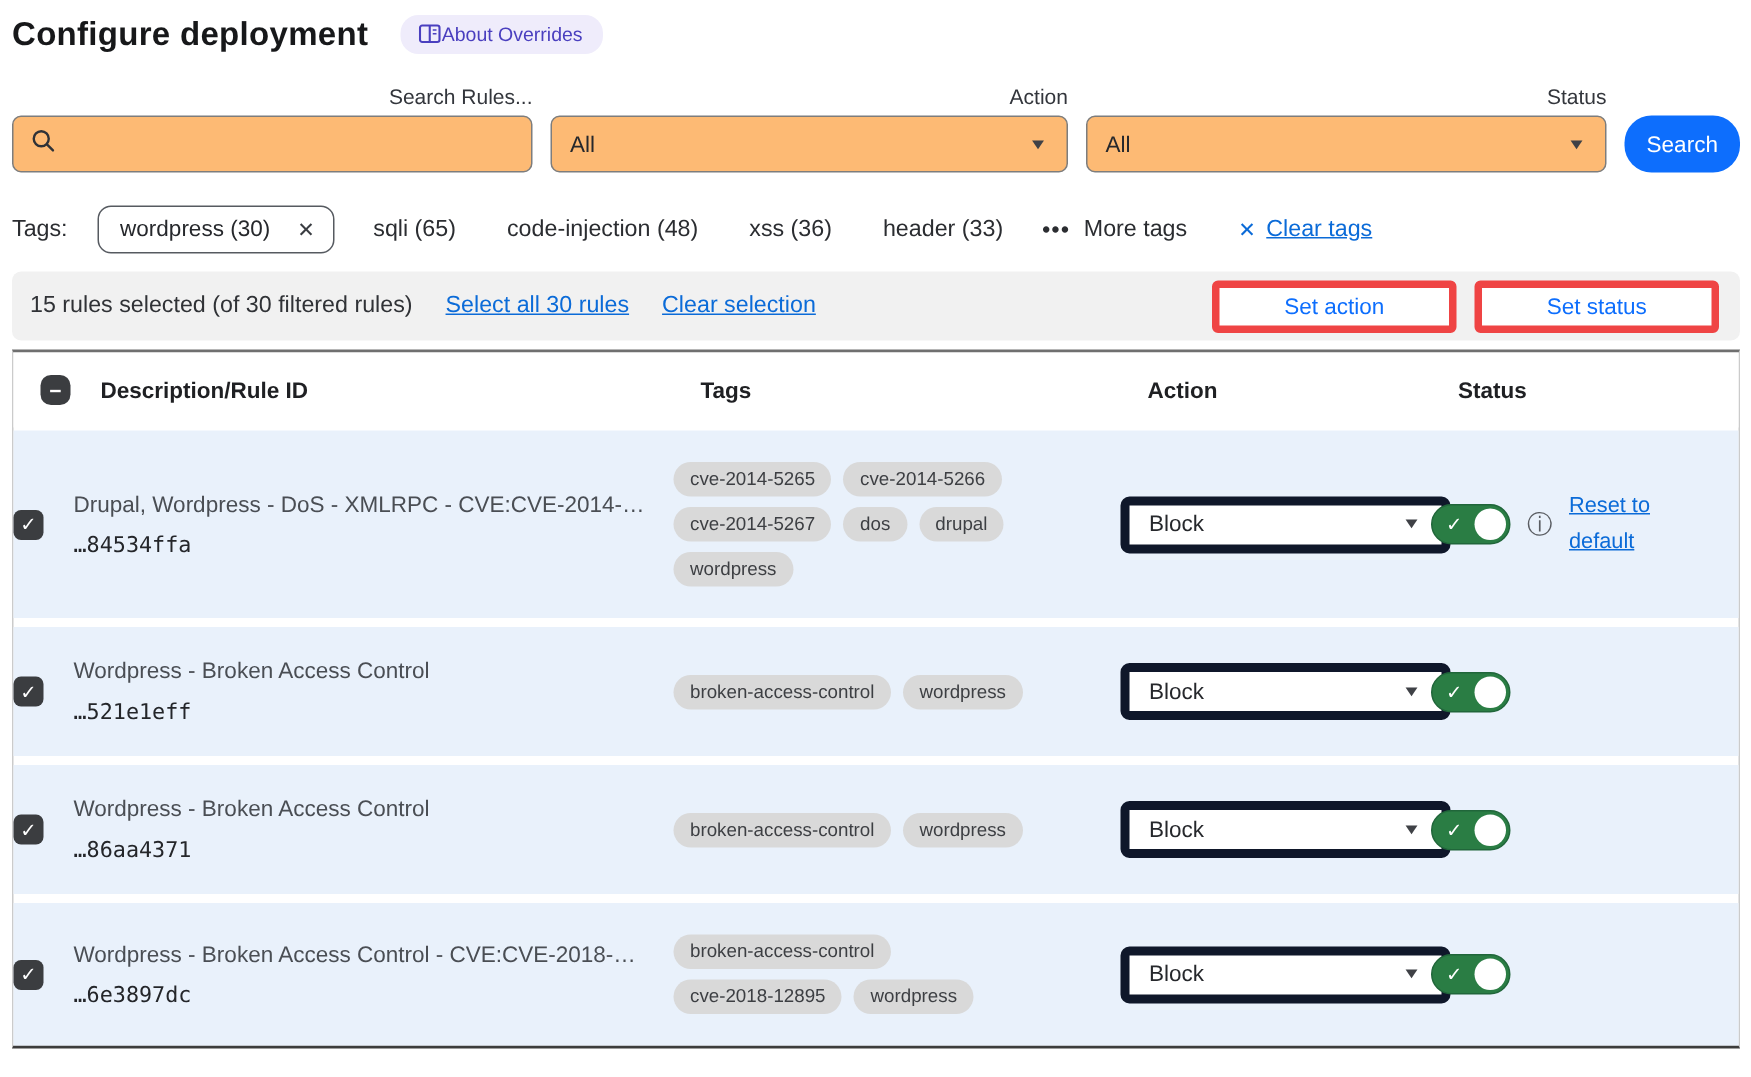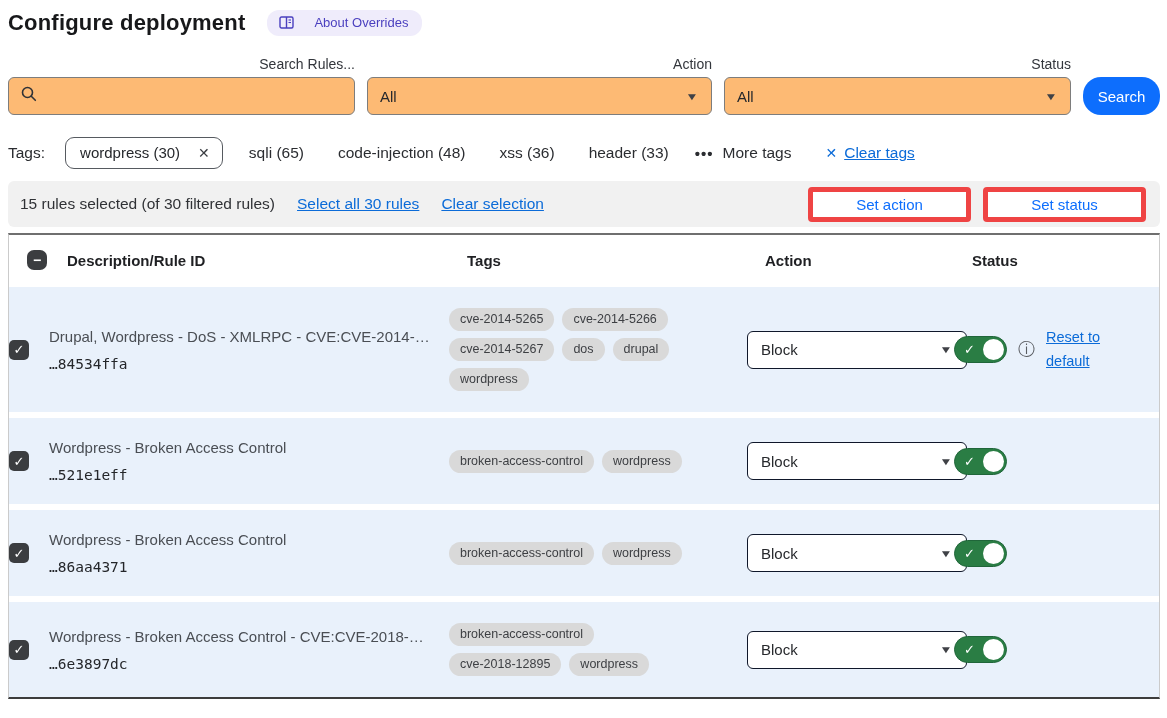--- a/index.html
+++ b/index.html
@@ -3,21 +3,21 @@
 <meta charset="utf-8">
 <style>
   * { margin:0; padding:0; box-sizing:border-box; }
   html,body { background:#fff; }
   body { font-family:"Liberation Sans", sans-serif; color:#222; }
   .page { width:1167px; height:718px; overflow:hidden; padding:10px 7px 0 8px; position:relative; background:#fff; }
 
   
   .page-header { display:flex; align-items:flex-start; gap:22px; }
   .page-title { font-size:22px; font-weight:700; color:#17181a; letter-spacing:.2px; }
-  .about-badge { display:inline-flex; align-items:center; gap:20px; background:#efecfb; color:#4a3fbf;
+  .about-badge { display:inline-flex; align-items:center; gap:0; background:#efecfb; color:#4a3fbf;
     font-size:13px; padding:5px 14px 6px 12px; border-radius:12px; cursor:pointer; }
   .about-badge svg { display:block; }
 
   
   .filters { display:flex; align-items:flex-end; margin-top:20px; gap:12px; }
   .field { display:flex; flex-direction:column; gap:5px;align-items:flex-end; }
   .field-label { font-size:14px; color:#33363c; }
   .input-box, .select-box { height:38px; border:1px solid #7d7d7d; border-radius:6px; background:#fdba74;
     display:flex; align-items:center; padding:0 12px; }
   .input-box { width:347px; gap:8px; }
@@ -63,21 +63,21 @@
   .checkbox { width:20px; height:20px; border-radius:5px; background:#3b3d40; color:#fff; display:inline-flex;
     align-items:center; justify-content:center; font-size:13px; cursor:pointer; line-height:1; }
   .checkbox.indeterminate { border-radius:7px; font-weight:700; font-size:14px; }
   .row { background:#e9f1fb; margin-top:3px; margin-bottom:6px; padding:21px 0; }
   .row:first-child { margin-top:2px; }
   .row:last-child { margin-bottom:0; }
   .desc-line { font-size:15px; color:#4a4e54; }
   .rule-id { font-family:"DejaVu Sans Mono", monospace; font-size:14.5px; color:#24262a; margin-top:11px; }
   .tag-cell { display:flex; flex-wrap:wrap; gap:7px 8px; max-width:260px; }
   .tag-pill { background:#d9d9d9; border-radius:12px; padding:4px 11px 5px; font-size:12.5px; color:#3d3f43; white-space:nowrap; }
-  .action-select { width:220px; height:38px; border:1px solid #0f172a; border-radius:6px; background:#fff;
+  .action-select { width:220px; height:38px; border:6px solid #0f172a; border-radius:6px; background:#fff;
     display:flex; align-items:center; justify-content:space-between; padding:0 13px; font-size:15px; color:#26282c; cursor:pointer; }
   .status-cell { display:flex; align-items:center; gap:11px; }
   .toggle { width:53px; height:27px; border-radius:14px; background:#2a7d44; border:1px solid #20663a;
     display:inline-flex; align-items:center; justify-content:space-between; padding:0 2px 0 9px; cursor:pointer; flex:none; }
   .toggle .tick { color:#fff; font-size:13px; line-height:1; }
   .toggle .knob { width:21px; height:21px; border-radius:50%; background:#fff; }
   .info-icon { font-size:17px; color:#5a5d62; cursor:pointer; line-height:1; }
   .reset-link { width:64px; font-size:14.5px; line-height:1.65; color:#0b6bd8; text-decoration:underline; cursor:pointer; }
 </style>
 </head>

